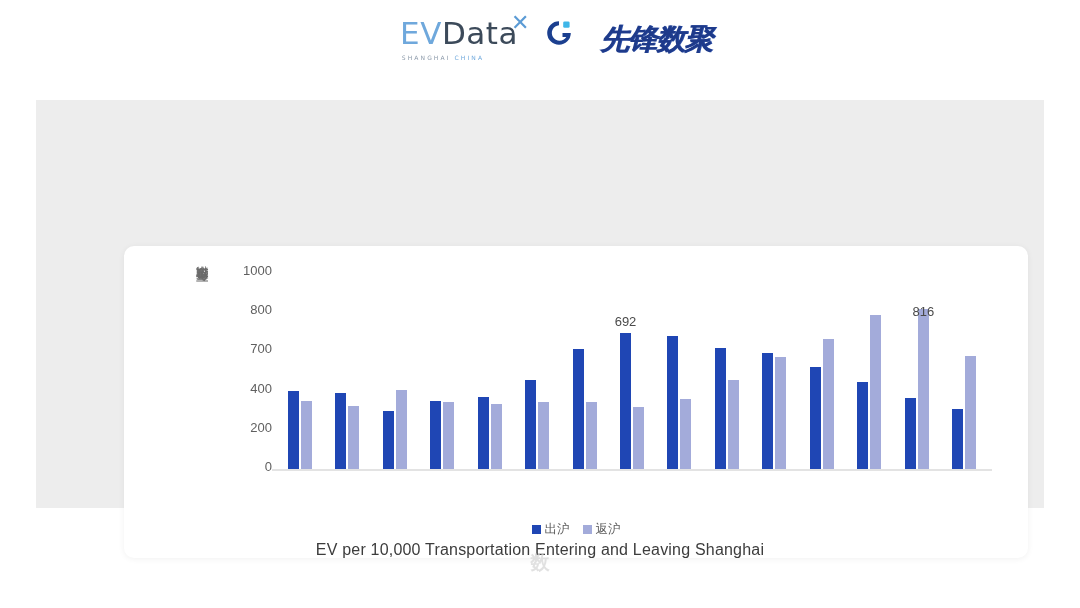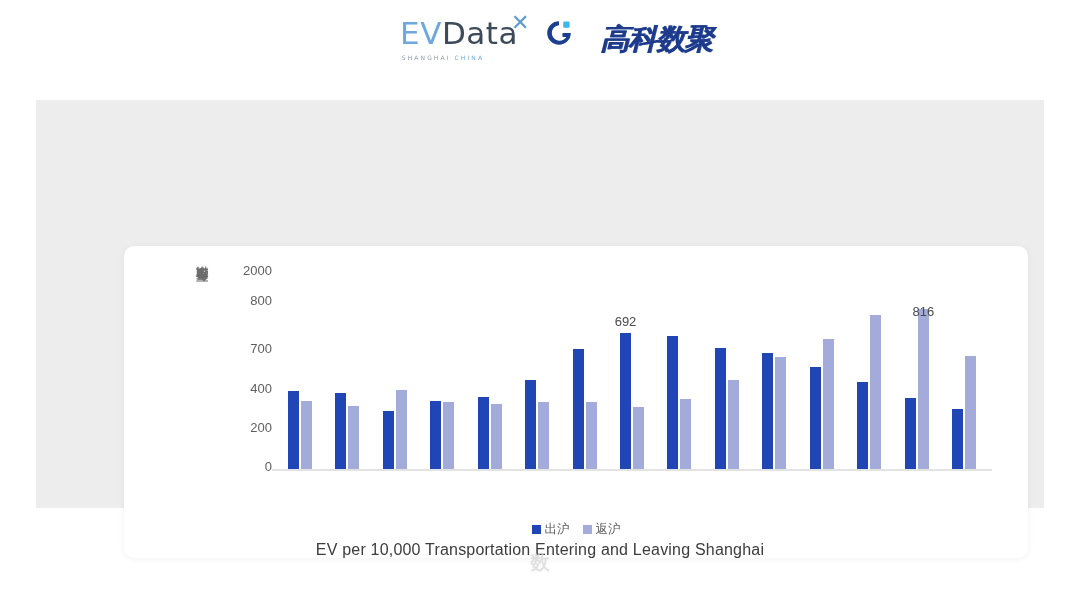--- a/index.html
+++ b/index.html
@@ -156,35 +156,35 @@
 
   <div class="logo-gauss">
     <span class="gauss-mark">
       <svg width="30" height="30" viewBox="0 0 30 30" aria-hidden="true">
         <path d="M15 3.2 A11.8 11.8 0 1 0 26.8 15 L18.5 15 L18.5 19 L22.3 19 A7.8 7.8 0 1 1 15 7.2 Z" fill="#1b3f8f"></path>
         <rect x="19.2" y="3.4" width="6.4" height="6.4" rx="1.4" fill="#3fb6e8"></rect>
       </svg>
     </span>
   </div>
 
-  <div class="logo-xf">高科数聚</div>
+  <div class="logo-xf">先锋数聚</div>
 </div>
 
 <div class="gray-panel">
   <div class="white-card">
     <div class="chart-area">
 
       <div class="y-axis-title">每万辆出行车辆数</div>
       <div class="y-ticks">
           <div class="y-tick" style="top: 196px;">0</div>
           <div class="y-tick" style="top: 156.8px;">200</div>
           <div class="y-tick" style="top: 117.6px;">400</div>
           <div class="y-tick" style="top: 78.4px;">700</div>
-          <div class="y-tick" style="top: 30px;">800</div>
-          <div class="y-tick" style="top: 0px;">2000</div>
+          <div class="y-tick" style="top: 39px;">800</div>
+          <div class="y-tick" style="top: 0px;">1000</div>
         </div>
 
       <div class="plot">
           <div class="bar-group" style="left: 0px; width: 47.4667px;">
             <div class="bar dark" style="height: 78.204px; background: rgb(31, 70, 180);"></div>
             <div class="bar light" style="height: 67.62px; background: rgb(163, 171, 218);"></div>
           </div>
           <div class="bar-group" style="left: 47.4667px; width: 47.4667px;">
             <div class="bar dark" style="height: 75.656px; background: rgb(31, 70, 180);"></div>
             <div class="bar light" style="height: 63.504px; background: rgb(163, 171, 218);"></div>

